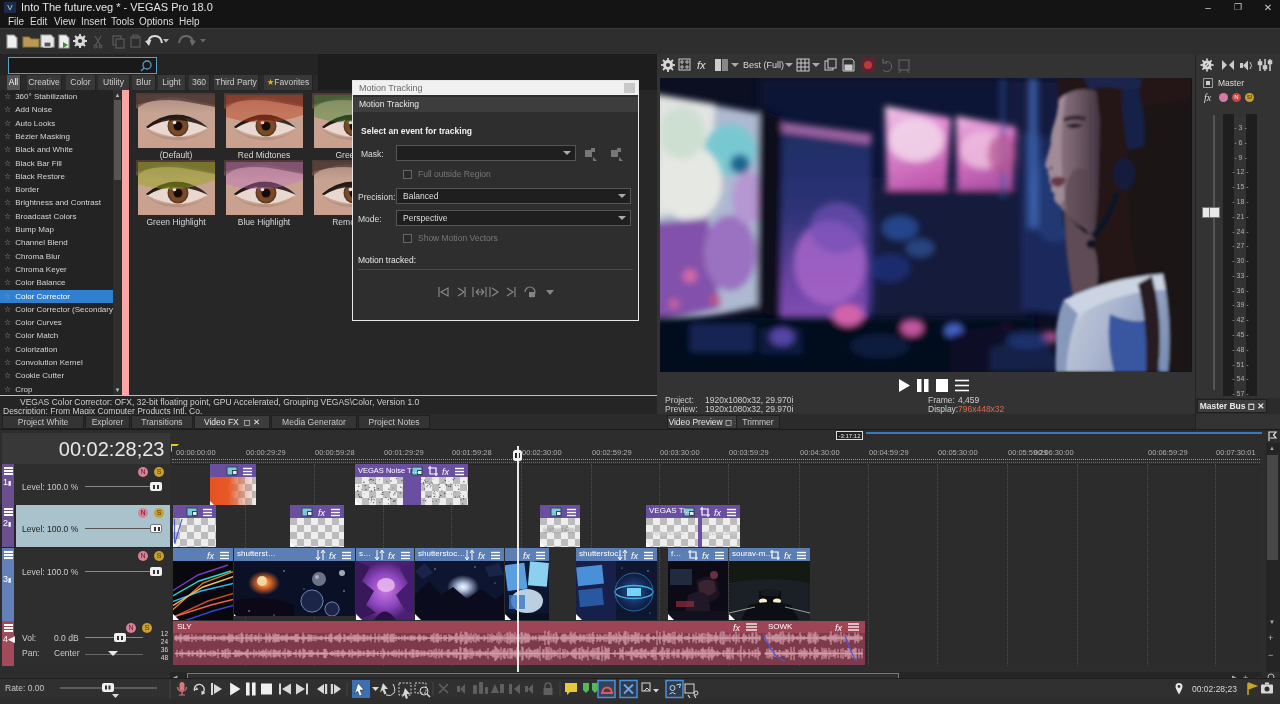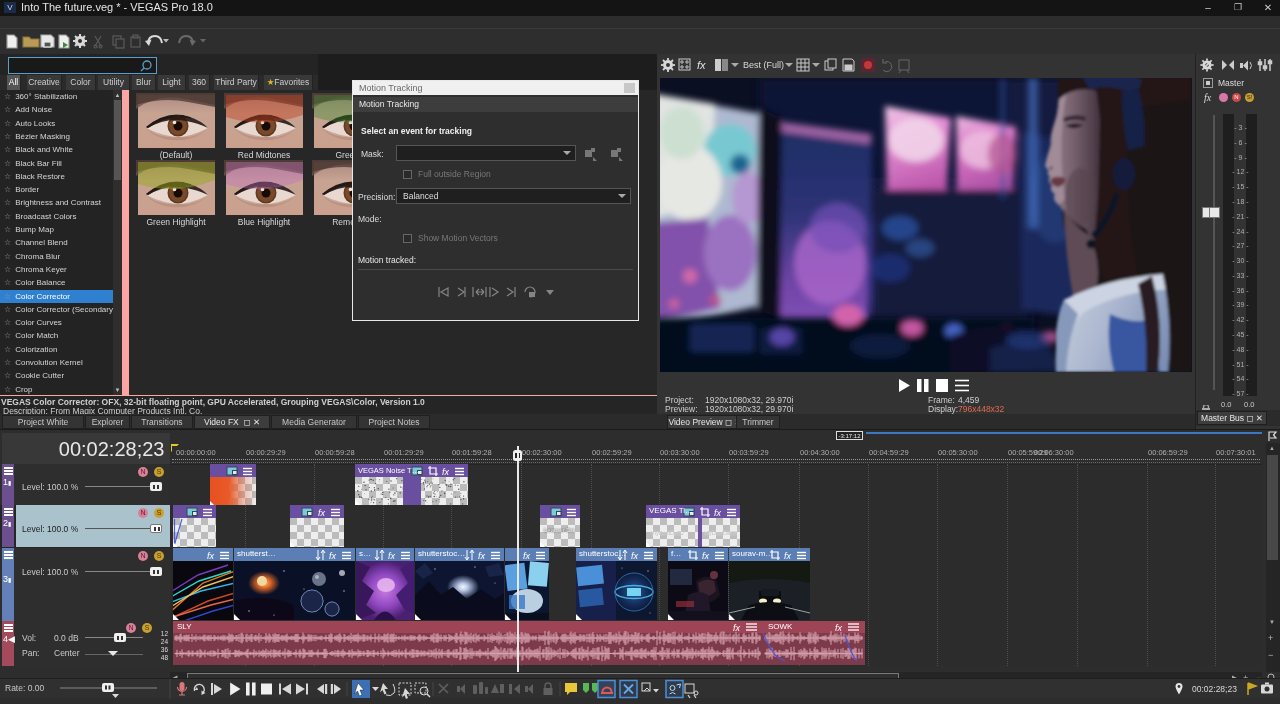--- a/index.html
+++ b/index.html
@@ -49,20 +49,29 @@
 #transport{position:absolute;left:0;top:249px;width:1280px;height:20px;background:#303030;border-top:1px solid #1e1e1e;}
 </style></head>
 <body>
 <div id="win">
   <div id="titlebar" class="abs">
     <div class="abs" style="left:4px;top:2px;width:12px;height:11px;background:#1b2b4a;color:#cdd3e0;font-size:8px;text-align:center;line-height:11px;">V</div>
     <div class="abs" style="left:21px;top:1px;">Into The future.veg * - VEGAS Pro 18.0</div>
     <div class="abs" style="left:1196px;top:2px;width:24px;text-align:center;color:#ccc;font-size:10px;">–</div>
     <div class="abs" style="left:1226px;top:2px;width:24px;text-align:center;color:#ccc;font-size:9px;">❐</div>
     <div class="abs" style="left:1256px;top:2px;width:24px;text-align:center;color:#ccc;font-size:10px;">✕</div>
+  </div>
+  <div id="menubar" class="abs">
+    <div class="menuitem" style="left:8px;">File</div>
+    <div class="menuitem" style="left:30px;">Edit</div>
+    <div class="menuitem" style="left:54px;">View</div>
+    <div class="menuitem" style="left:81px;">Insert</div>
+    <div class="menuitem" style="left:111px;">Tools</div>
+    <div class="menuitem" style="left:139px;">Options</div>
+    <div class="menuitem" style="left:179px;">Help</div>
   </div>
   <div id="toolbar" class="abs">
     <svg width="400" height="26" style="position:absolute;left:0;top:0">
       <g fill="none" stroke="#e8e8e8" stroke-width="1.2">
         <path d="M7,6 h7 l3,3 v10 h-10 z" fill="#efefef" stroke="#999"></path>
         <path d="M23,8 h6 l2,2 h8 v8 h-16 z" fill="#b99b55" stroke="#8a7437"></path>
 
         <path d="M41,6 h10 l3,3 v9 h-13 z" fill="#e8e8e8" stroke="#aaa"></path>
         <rect x="44" y="13" width="7" height="5" fill="#555"></rect>
         <path d="M59,6 h7 l3,3 v10 h-10 z" fill="#efefef" stroke="#999"></path>
@@ -199,21 +208,21 @@
           <text x="47" y="68">(Default)</text>
           <text x="135" y="68">Red Midtones</text>
           <text x="223" y="68">Green M</text>
           <text x="47" y="135">Green Highlight</text>
           <text x="135" y="135">Blue Highlight</text>
           <text x="223" y="135">Remove Y</text>
         </g>
       </svg>
     </div>
     <div id="fxstatus">
-      <div class="abs" style="left:1px;top:1px;white-space:nowrap;font-weight:bold;">VEGAS Color Corrector: OFX, 32-bit floating point, GPU Accelerated, Grouping VEGAS\Color, Version 1.0</div>
+      <div class="abs" style="left:20px;top:1px;white-space:nowrap;">VEGAS Color Corrector: OFX, 32-bit floating point, GPU Accelerated, Grouping VEGAS\Color, Version 1.0</div>
       <div class="abs" style="left:3px;top:10px;white-space:nowrap;">Description: From Magix Computer Products Intl. Co.</div>
     </div>
     <div class="docktabs abs" style="left:0;top:360px;width:657px;">
       <div class="dtab" style="left:2px;width:82px;">Project White</div>
       <div class="dtab" style="left:85px;width:45px;">Explorer</div>
       <div class="dtab" style="left:131px;width:62px;">Transitions</div>
       <div class="dtab act" style="left:194px;width:76px;">Video FX&nbsp;&nbsp;◻&nbsp;✕</div>
       <div class="dtab" style="left:271px;width:86px;">Media Generator</div>
       <div class="dtab" style="left:358px;width:72px;">Project Notes</div>
     </div>
@@ -495,21 +504,21 @@
       <div class="abs" style="left:36px;top:306.5px;width:17px;text-align:center;color:#b0b0b0;font-size:7px;">- 51 -</div>
       <div class="abs" style="left:36px;top:321.3px;width:17px;text-align:center;color:#b0b0b0;font-size:7px;">- 54 -</div>
       <div class="abs" style="left:36px;top:336.0px;width:17px;text-align:center;color:#b0b0b0;font-size:7px;">- 57 -</div>
     </div>
     <div class="abs" style="left:6px;top:346px;width:8px;height:9px;"><svg width="8" height="9">
           <rect x="0" y="3" width="8" height="6" fill="#aaa"></rect>
           <path d="M1.5,3 v-1 a2.5,2.5 0 0 1 5,0 v1" stroke="#aaa" fill="none" stroke-width="1.3"></path>
         </svg></div>
     <div class="abs" style="left:25px;top:346px;color:#ccc;font-size:7.5px;">0.0</div>
     <div class="abs" style="left:48px;top:346px;color:#ccc;font-size:7.5px;">0.0</div>
-    <div class="docktabs abs" style="left:0;top:356px;width:85px;">
+    <div class="docktabs abs" style="left:0;top:344px;width:85px;font-weight:bold;">
       <div class="dtab act" style="left:1px;width:70px;">Master Bus ◻ ✕</div>
     </div>
   </div>
   <div id="mtdlg" class="abs">
     <div class="ttl">Motion Tracking<span class="abs" style="right:3px;top:2px;width:11px;height:10px;background:#c8c8c8;"></span></div>
     <div class="hdr">Motion Tracking</div>
     <div class="abs" style="left:8px;top:45px;color:#f0f0f0;font-size:8.5px;font-weight:bold;">Select an event for tracking</div>
     <div class="abs" style="left:8px;top:68px;color:#ddd;font-size:8.5px;">Mask:</div>
     <div class="combo" style="left:43px;top:64px;width:180px;">
         <span class="arr"></span>
@@ -524,20 +533,21 @@
           <rect x="2" y="3" width="7" height="7"></rect>
           <rect x="8" y="1" width="4" height="4"></rect>
           <path d="M10,10 l4,4 h-4 z"></path>
         </g>
     </svg>
     <div class="cbx" style="left:50px;top:89px;"></div>
     <div class="abs" style="left:65px;top:88px;color:#787878;font-size:8.5px;">Full outside Region</div>
     <div class="abs" style="left:5px;top:111px;color:#ddd;font-size:8.5px;">Precision:</div>
     <div class="combo" style="left:43px;top:107px;width:235px;">Balanced<span class="arr"></span></div>
     <div class="abs" style="left:5px;top:133px;color:#ddd;font-size:8.5px;">Mode:</div>
+    <div class="combo" style="left:43px;top:129px;width:235px;">Perspective<span class="arr"></span></div>
     <div class="cbx" style="left:50px;top:153px;"></div>
     <div class="abs" style="left:65px;top:152px;color:#787878;font-size:8.5px;">Show Motion Vectors</div>
     <div class="abs" style="left:5px;top:174px;color:#e8e8e8;font-size:8.5px;">Motion tracked:</div>
     <div class="abs" style="left:5px;top:188px;width:275px;height:1px;background:#4a4a4a;"></div>
     <svg class="abs" style="left:80px;top:203px" width="130" height="16">
       <g stroke="#858585" stroke-width="1.2" fill="#858585">
         <g transform="translate(6,0)">
             <line x1="0" y1="3" x2="0" y2="13"></line>
             <path d="M9,4 L2,8 L9,12 Z" fill="none"></path>
           </g>
@@ -1002,21 +1012,21 @@
                 <path d="M-4,58 L35,40 62,32" stroke="#d04828"></path>
                 <path d="M5,62 L40,50 62,44" stroke="#3048d0"></path>
                 <path d="M-4,32 L25,14 55,4" stroke="#7a3ac0"></path>
                 <path d="M-4,47 L30,26 62,15" stroke="#f0c060"></path>
                 <path d="M0,56 L38,44 62,38" stroke="#e86848"></path>
                 <path d="M-4,37 L26,20 58,10" stroke="#28d8d0"></path>
               </g>
             </svg></div>
   <div class="abs" style="left:0;top:66px;width:0;height:0;border-left:6px solid #fff;border-top:6px solid transparent;"></div>
 </div>
-    <div class="clip" style="left:234px;top:119px;width:121px;height:92px;">
+    <div class="clip" style="left:234px;top:119px;width:121px;height:68px;">
   <div class="cliphdr" style="width:121px;height:13px;background:#5b7fb5;"><span style="position:absolute;left:3px;top:1px;color:#fff;font-size:8px;white-space:nowrap;">shutterst…</span><svg width="121" height="13">
               <g stroke="#fff" stroke-width="1.4">
                 <line x1="108" y1="3.5" x2="117" y2="3.5"></line>
                 <line x1="108" y1="6.5" x2="117" y2="6.5"></line>
                 <line x1="108" y1="9.5" x2="117" y2="9.5"></line>
               </g>
               <text x="95" y="10" fill="#fff" font-size="9" font-style="italic" font-family="Liberation Serif">fx</text>
               <g stroke="#fff" stroke-width="1" fill="#fff">
                 <path d="M84,1 v9 M82,8 l2,3 2,-3" fill="none"></path>
                 <path d="M89,11 v-9 M87,4 l2,-3 2,3" fill="none"></path>

